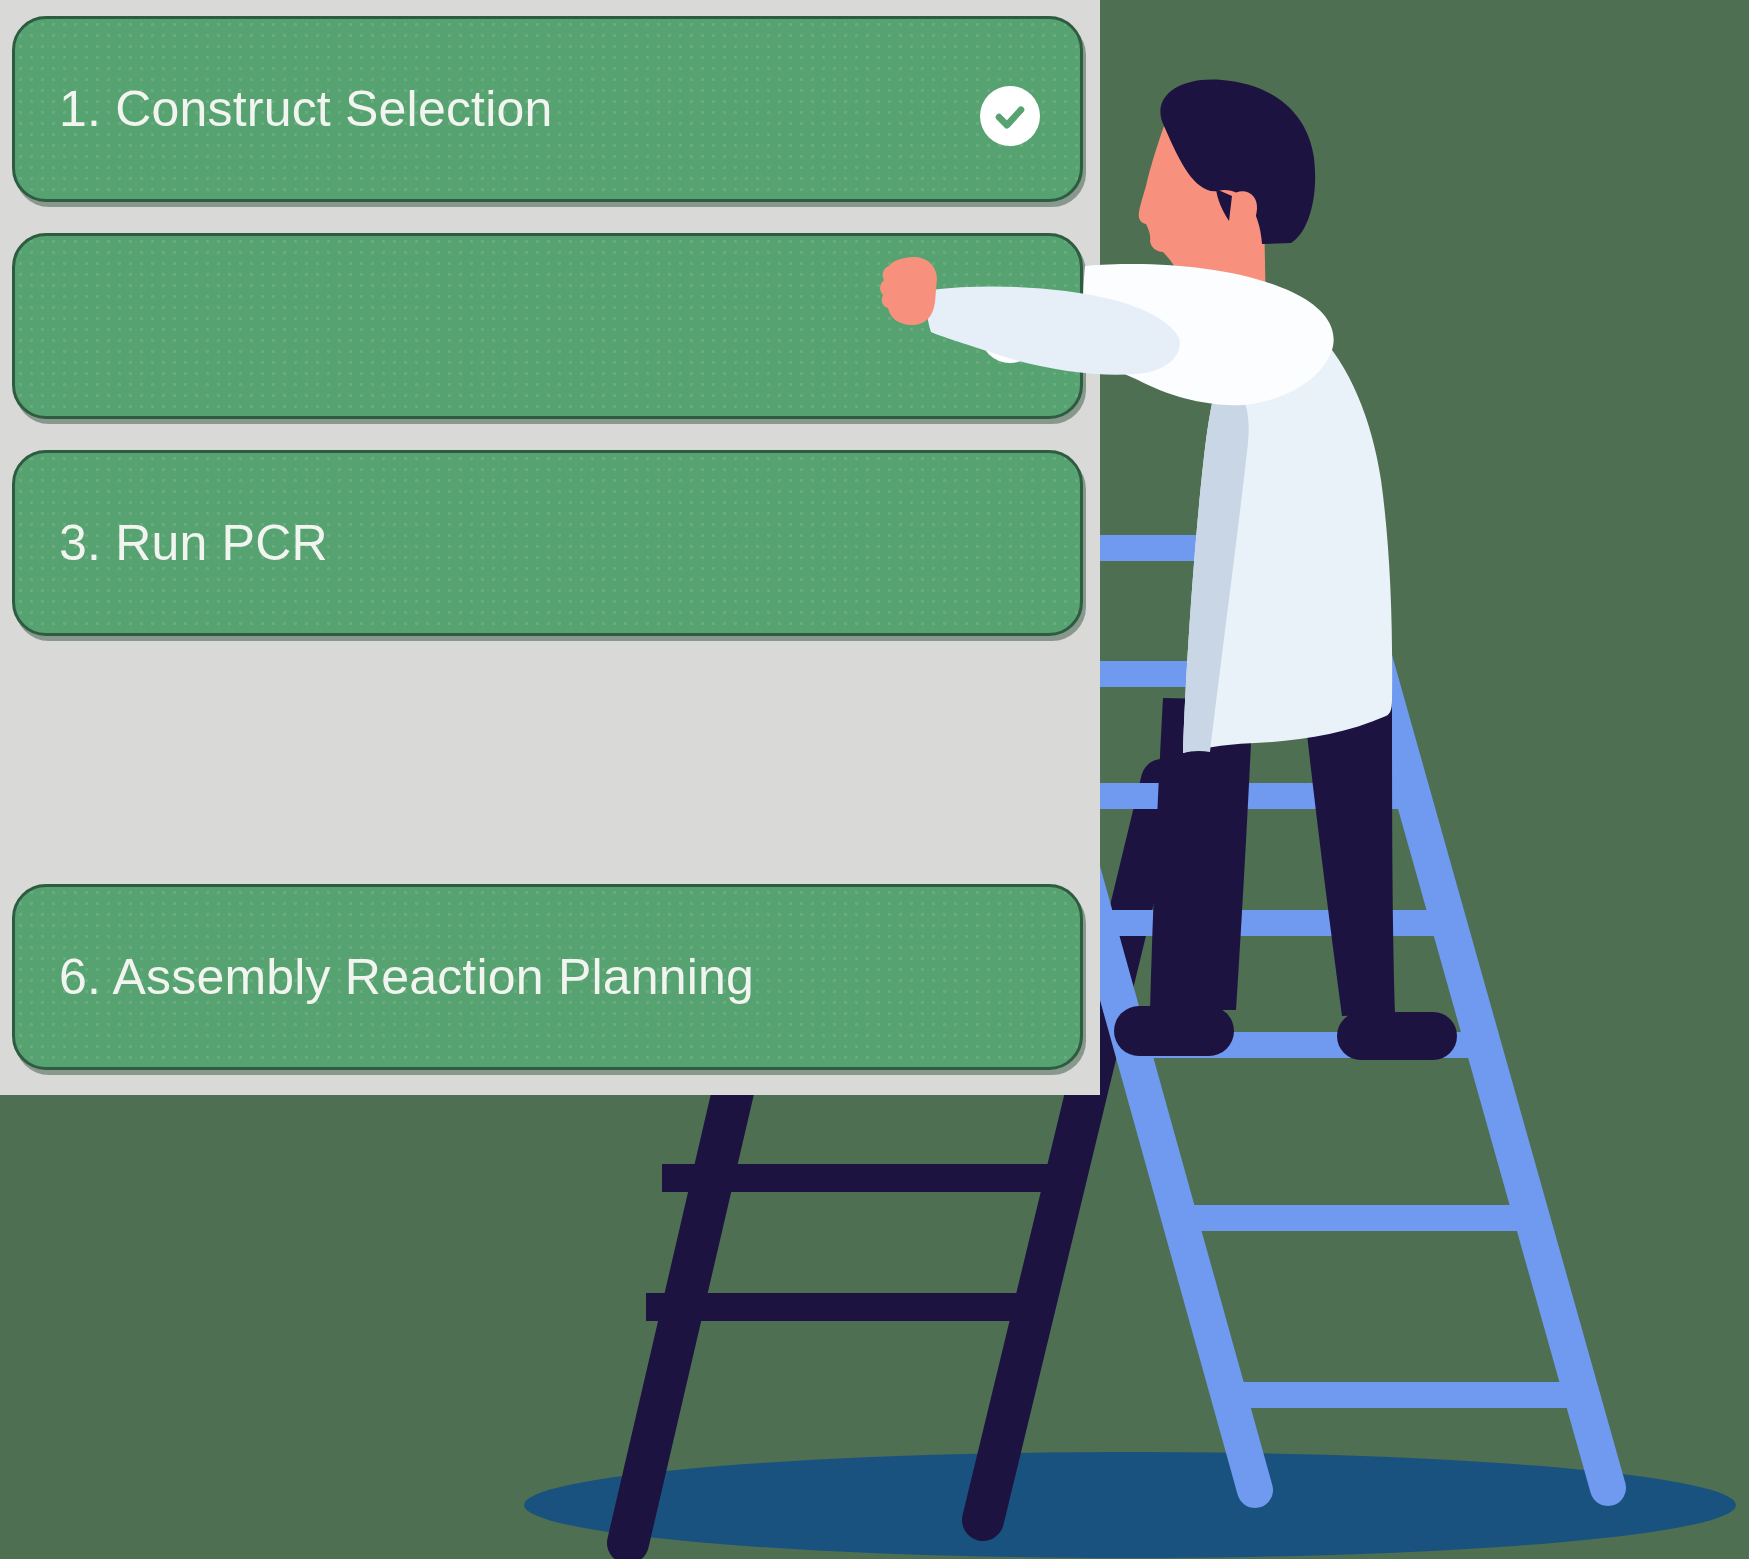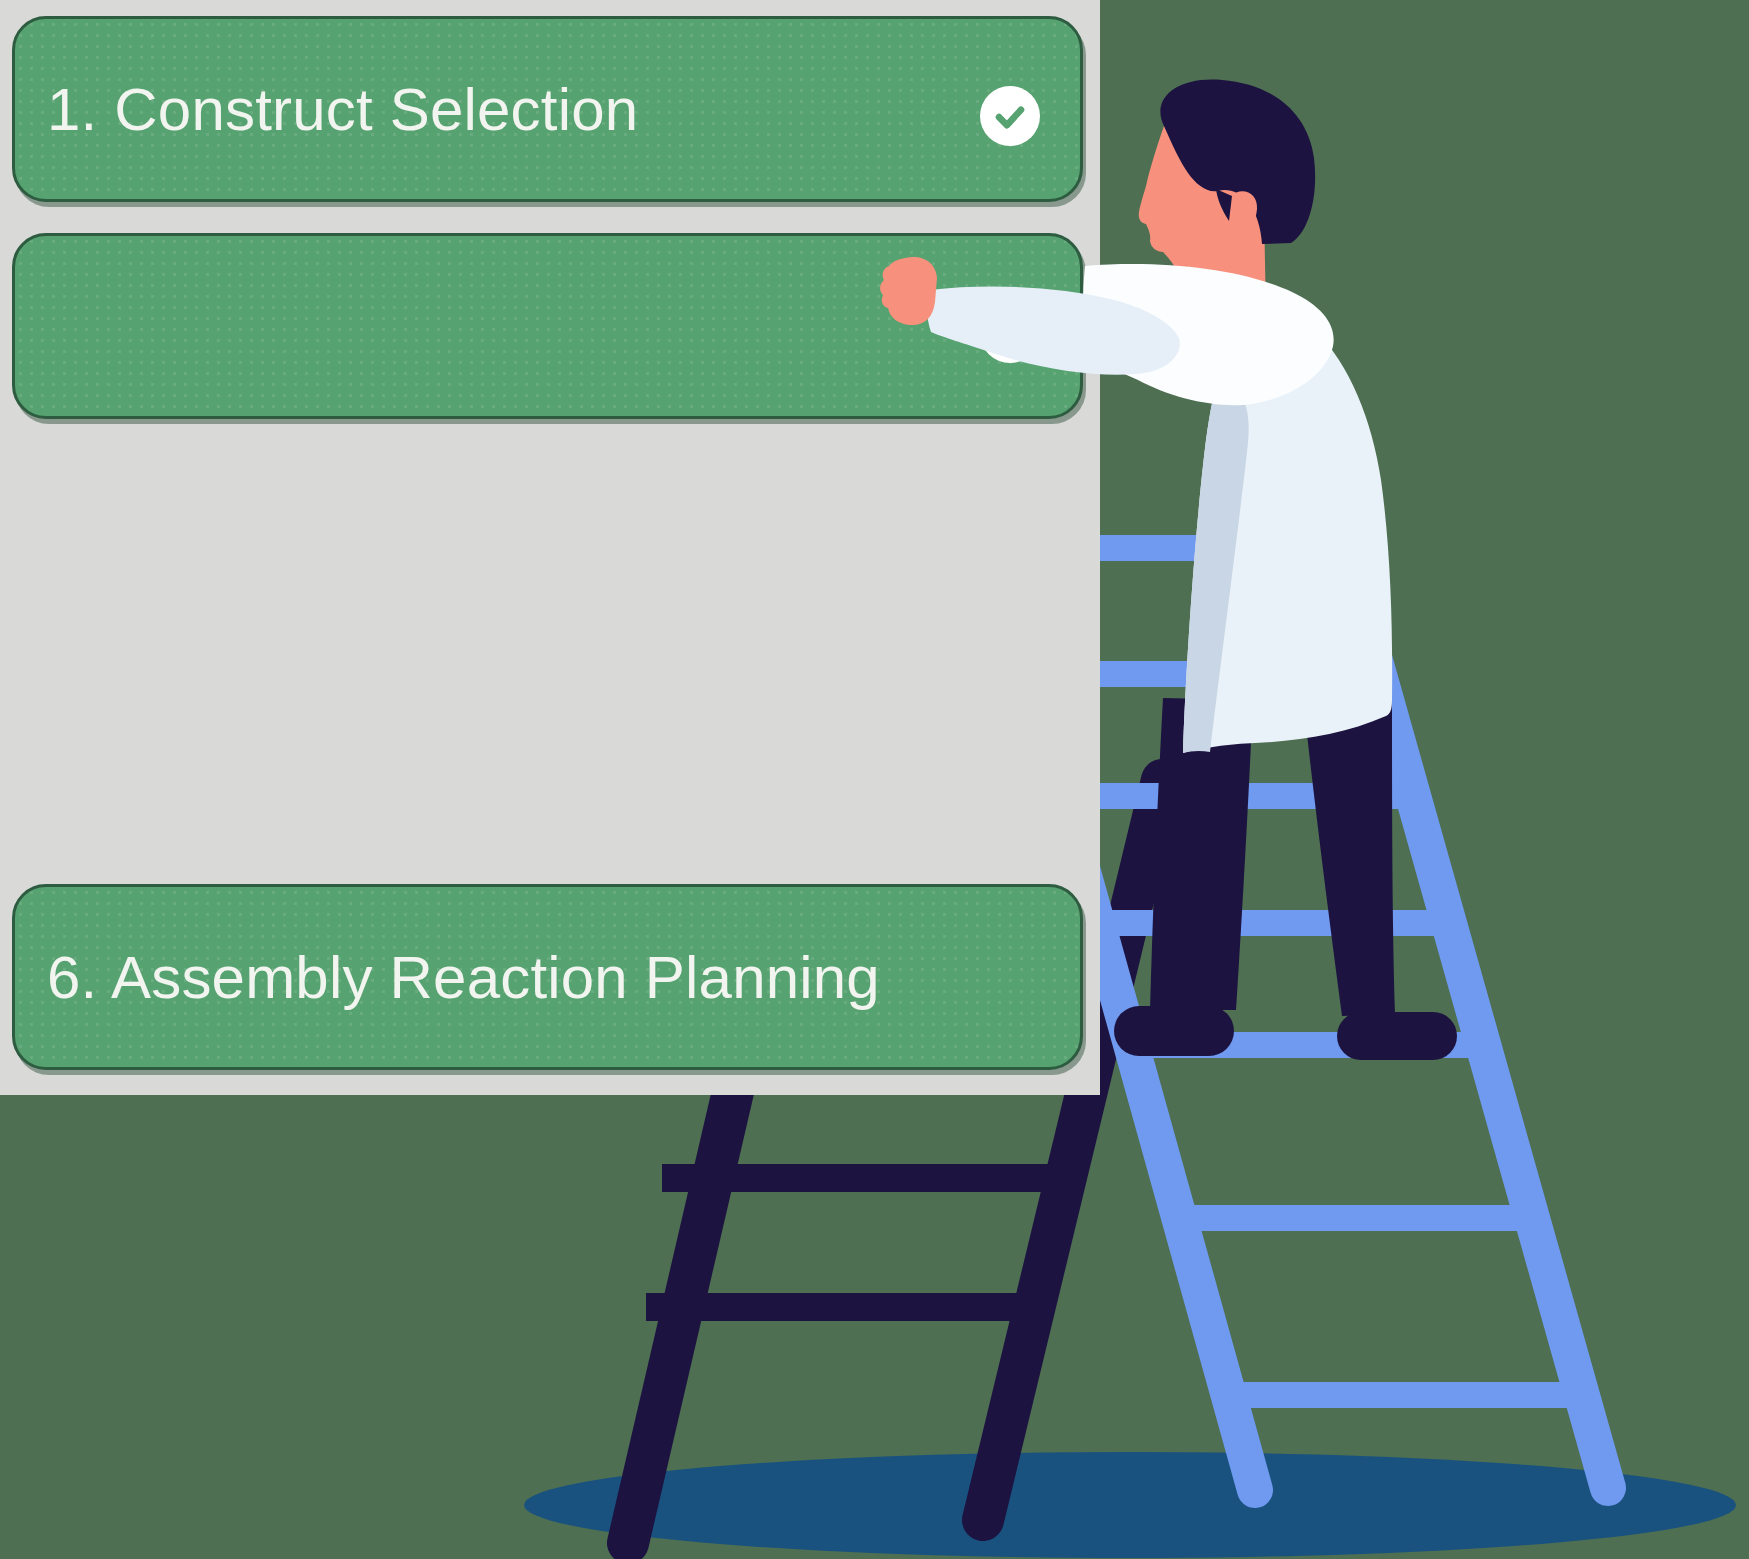--- a/index.html
+++ b/index.html
@@ -25,22 +25,22 @@
     background-color:var(--button);
     background-image:radial-gradient(rgba(255,255,255,0.10) 1.5px, transparent 1.7px);
     background-size:11px 11px;
     border:3px solid var(--button_border);
     border-radius:34px;
     box-shadow:3px 5px 0 var(--button_shadow);
     display:flex;align-items:center;
     cursor:pointer;
   }
   .step-label{
-    padding-left:32px;
-    font-size:60px;
+    padding-left:44px;
+    font-size:50px;
     letter-spacing:0.2px;
     color:var(--button_text);
     white-space:nowrap;
   }
   .badge{
     position:absolute;right:40px;top:67px;
     width:60px;height:60px;border-radius:50%;
     background:var(--badge_bg);
     display:flex;align-items:center;justify-content:center;
   }
@@ -82,20 +82,23 @@
         <svg width="44" height="44" viewBox="0 0 24 24">
           <path d="M6 12.6 L10.3 17 L18 8.6" fill="none" style="stroke:var(--check)" stroke-width="3.6" stroke-linecap="round" stroke-linejoin="round"></path>
         </svg>
       </span>
     </div>
 
     <div class="step-button" style="top:233px">
       <span class="badge"></span>
     </div>
 
+    <div class="step-button" style="top:450px">
+      <span class="step-label">3. Run PCR</span>
+    </div>
 
 
     <div class="step-button" style="top:884px">
       <span class="step-label">6. Assembly Reaction Planning</span>
     </div>
   </div>
 
   <svg id="person-art" width="1749" height="1559" viewBox="0 0 1749 1559">
 
     <g style="fill:var(--pants)">

